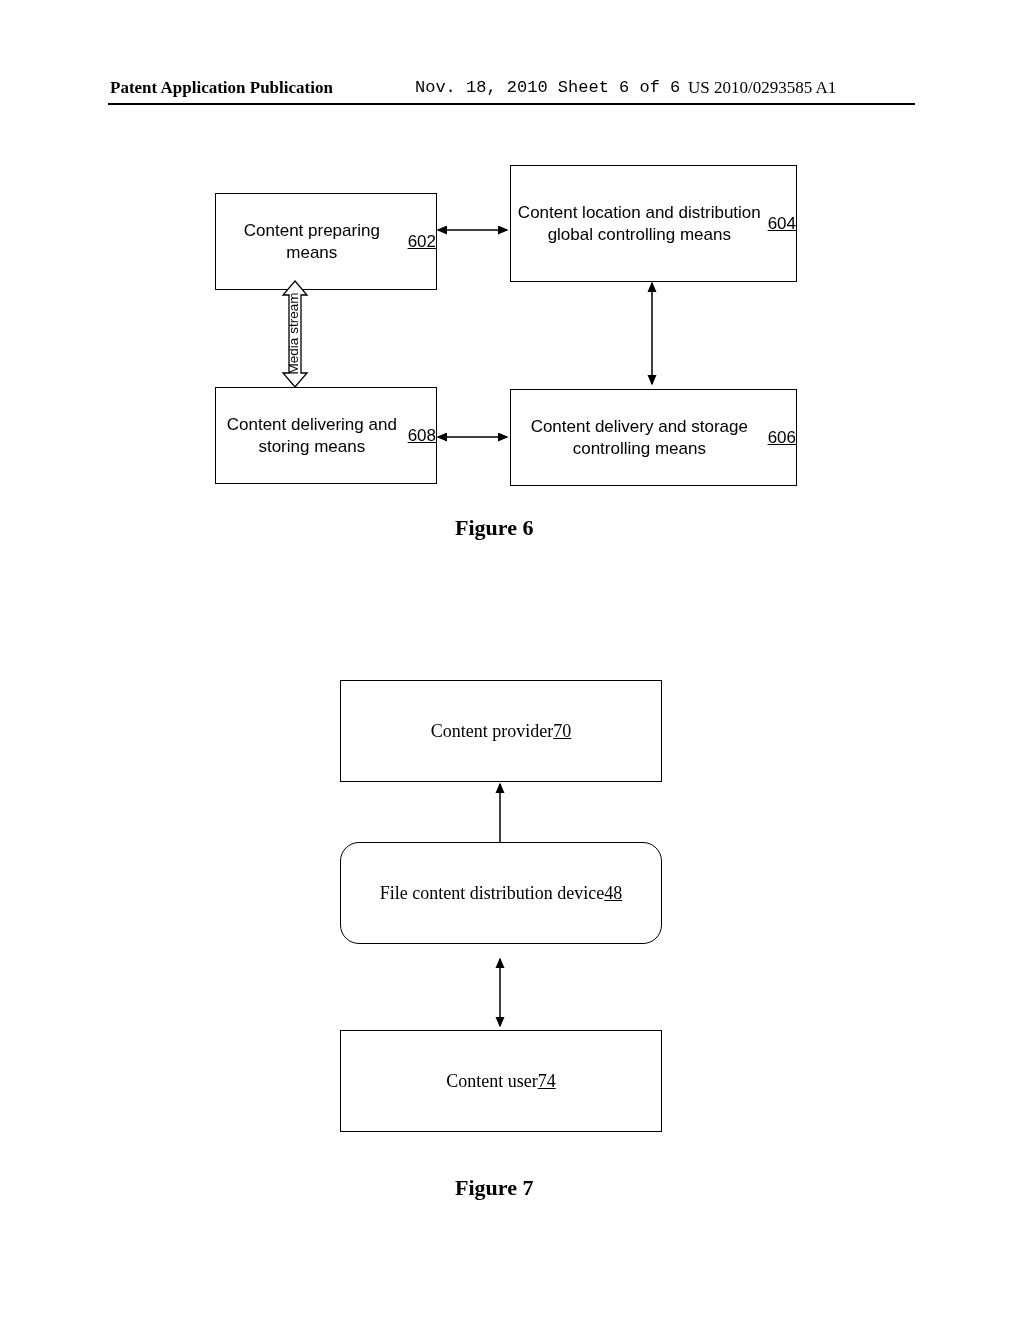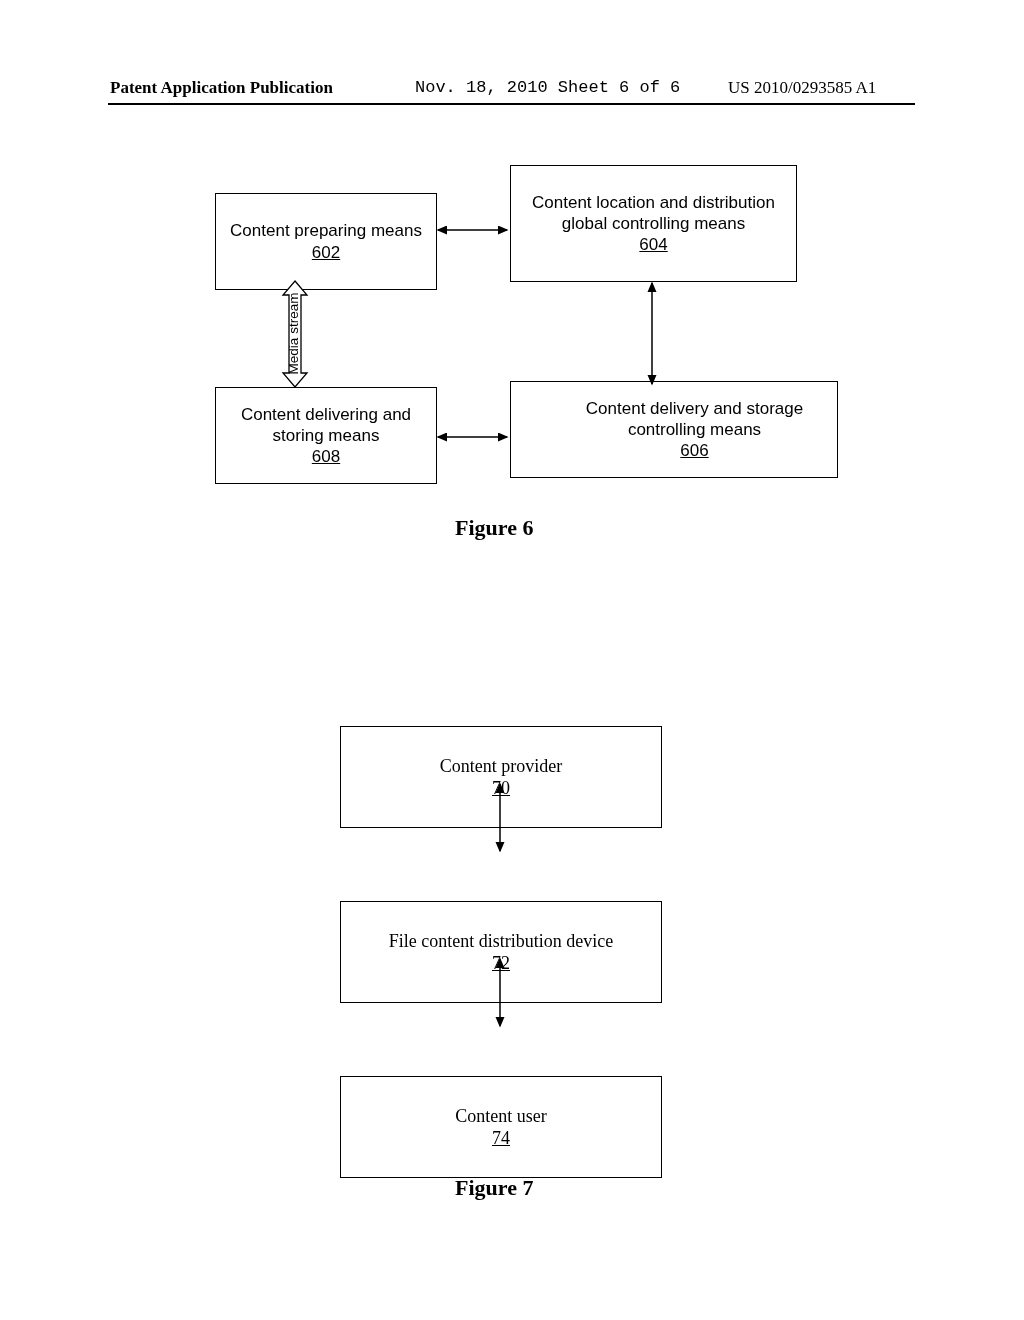--- a/index.html
+++ b/index.html
@@ -14,39 +14,38 @@
   }
   .header {
     position: absolute;
     top: 78px;
     left: 0;
     width: 100%;
     font-size: 17px;
   }
   .h-left { position: absolute; left: 110px; font-weight: bold; }
   .h-center { position: absolute; left: 415px; font-family: Liberation Mono, monospace; }
-  .h-right { position: absolute; left: 728px; }
+  .h-right { position: absolute; left: 688px; }
   .hr { position: absolute; top: 103px; left: 108px; width: 807px; border-top: 2px solid #000; }
 
   .fig6 {
     position: absolute;
     top: 165px;
     left: 195px;
     width: 650px;
     height: 370px;
   }
   .box {
     position: absolute;
     border: 1.5px solid #000;
     text-align: center;
     font-family: Arial, Helvetica, sans-serif;
     font-size: 17px;
     line-height: 1.25;
     display: flex;
-    flex-direction: column;
     justify-content: center;
     align-items: center;
     background: #fff;
   }
   .ref { text-decoration: underline; }
 
   .caption {
     position: absolute;
     font-weight: bold;
     font-size: 22px;
@@ -55,21 +54,20 @@
   .fig7 {
     position: absolute;
     top: 680px;
     left: 320px;
     width: 380px;
     height: 520px;
   }
   .box7 {
     font-family: "Times New Roman", Times, serif;
     font-size: 18px;
-    margin-top: 46px;
   }
   svg { position: absolute; overflow: visible; }
 </style>
 </head>
 <body>
 
 <div class="header">
   <span class="h-left">Patent Application Publication</span>
   <span class="h-center">Nov. 18, 2010  Sheet 6 of 6</span>
   <span class="h-right">US 2010/0293585 A1</span>
@@ -86,21 +84,21 @@
   <div class="box" style="left:315px; top:0px; width:285px; height:115px;">
     <span>Content location and distribution global controlling means</span>
     <span class="ref">604</span>
   </div>
 
   <div class="box" style="left:20px; top:222px; width:220px; height:95px;">
     <span>Content delivering and storing means</span>
     <span class="ref">608</span>
   </div>
 
-  <div class="box" style="left:315px; top:216px; width:285px; height:95px;padding-left:41px;">
+  <div class="box" style="left:315px; top:224px; width:285px; height:95px;">
     <span>Content delivery and storage controlling means</span>
     <span class="ref">606</span>
   </div>
 
   <svg style="left:240px; top:55px;" width="75" height="20">
     <defs>
       <marker id="ah" markerWidth="8" markerHeight="8" refX="6" refY="3" orient="auto">
         <path d="M0,0 L7,3 L0,6 Z" fill="#000"></path>
       </marker>
       <marker id="ahrev" markerWidth="8" markerHeight="8" refX="1" refY="3" orient="auto">
@@ -133,23 +131,23 @@
 
   <div class="box box7" style="left:20px; top:0px; width:320px; height:100px;">
     <span>Content provider</span>
     <span class="ref">70</span>
   </div>
 
   <svg style="left:170px; top:100px;" width="20" height="75">
     <line x1="10" y1="4" x2="10" y2="71" stroke="#000" stroke-width="1.5" marker-start="url(#ahrev)" marker-end="url(#ah)"></line>
   </svg>
 
-  <div class="box box7" style="left:20px; top:175px; width:320px; height:100px;">
+  <div class="box box7" style="left:20px; top:162px; width:320px; height:100px;border-radius:19px;">
     <span>File content distribution device</span>
-    <span class="ref">72</span>
+    <span class="ref">48</span>
   </div>
 
   <svg style="left:170px; top:275px;" width="20" height="75">
     <line x1="10" y1="4" x2="10" y2="71" stroke="#000" stroke-width="1.5" marker-start="url(#ahrev)" marker-end="url(#ah)"></line>
   </svg>
 
   <div class="box box7" style="left:20px; top:350px; width:320px; height:100px;">
     <span>Content user</span>
     <span class="ref">74</span>
   </div>

